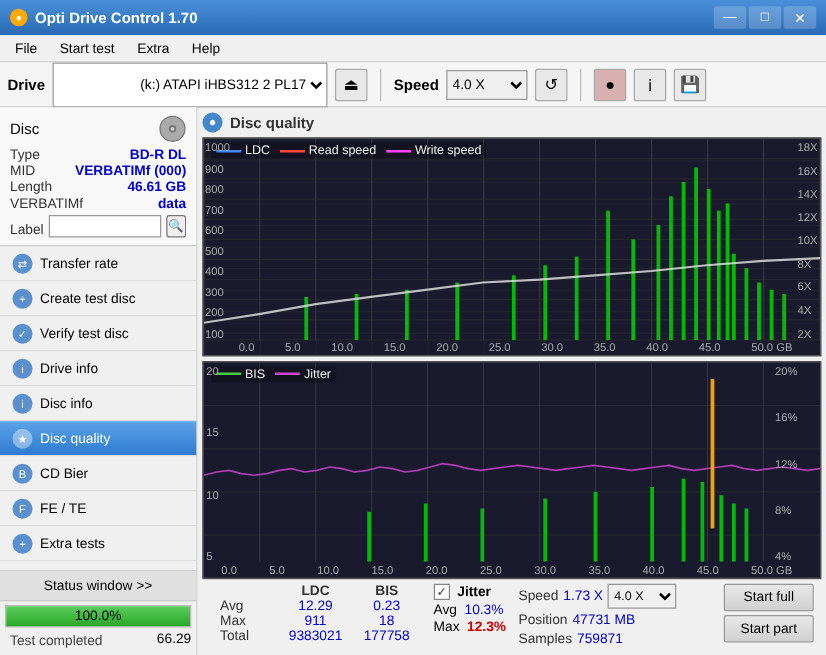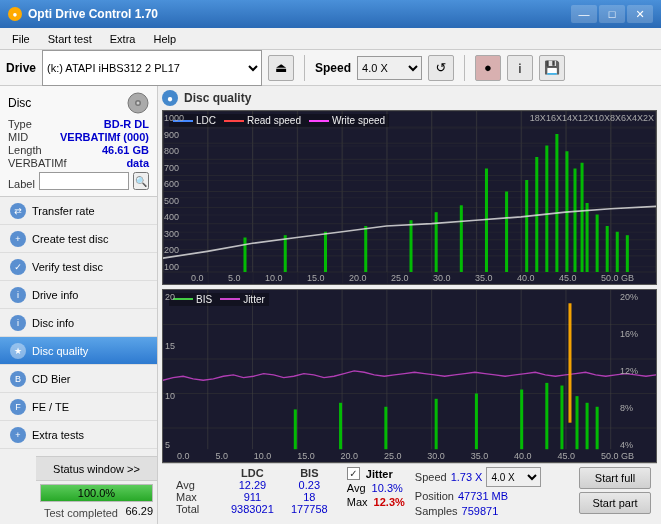--- a/index.html
+++ b/index.html
@@ -81,20 +81,21 @@
       padding: 0 6px;
       border-bottom: 1px solid #ccc;
       gap: 6px;
     }
     #drive-select {
       width: 220px;
       height: 36px;
       font-size: 11px;
       border: 1px solid #999;
       background: white;
+      text-align: right;
     }
     .toolbar-btn {
       width: 26px;
       height: 26px;
       background: #e8e8e8;
       border: 1px solid #aaa;
       border-radius: 2px;
       cursor: pointer;
       display: flex;
       align-items: center;
@@ -195,21 +196,20 @@
       font-size: 9px;
       color: white;
       flex-shrink: 0;
     }
     .nav-item.active .nav-icon { background: rgba(255,255,255,0.4); }
 
     
     #statusbar {
       margin-top: auto;
       border-top: 1px solid #ccc;
-      margin-left: 36px;
     }
     #status-window-btn {
       width: 100%;
       height: 24px;
       background: #e0e0e0;
       border: none;
       border-bottom: 1px solid #ccc;
       font-size: 11px;
       cursor: pointer;
       text-align: center;
@@ -625,21 +625,21 @@
             <rect x="420" y="80" width="3" height="60" fill="#00cc00" opacity="0.9"></rect>
             <rect x="430" y="90" width="3" height="50" fill="#00cc00" opacity="0.9"></rect>
             <rect x="440" y="100" width="3" height="40" fill="#00cc00" opacity="0.9"></rect>
             <rect x="450" y="105" width="3" height="35" fill="#00cc00" opacity="0.9"></rect>
             <rect x="460" y="108" width="3" height="32" fill="#00cc00" opacity="0.9"></rect>
 
             <polyline points="0,128 44,122 89,115 133,110 178,105 222,100 267,98 311,95 356,92 400,88 445,85 490,83" fill="none" stroke="#dddddd" stroke-width="1.5" opacity="0.85"></polyline>
 
           </svg>
           
-          <div style="position:absolute;right:2px;top:2px;bottom:12px;display:flex;flex-direction:row;justify-content:space-between;font-size:9px;color:#aaa;">
+          <div style="position:absolute;right:2px;top:2px;bottom:12px;display:flex;flex-direction:column;justify-content:space-between;font-size:9px;color:#aaa;">
             <span>18X</span>
               <span>16X</span>
               <span>14X</span>
               <span>12X</span>
               <span>10X</span>
               <span>8X</span>
               <span>6X</span>
               <span>4X</span>
               <span>2X</span>
           </div>

